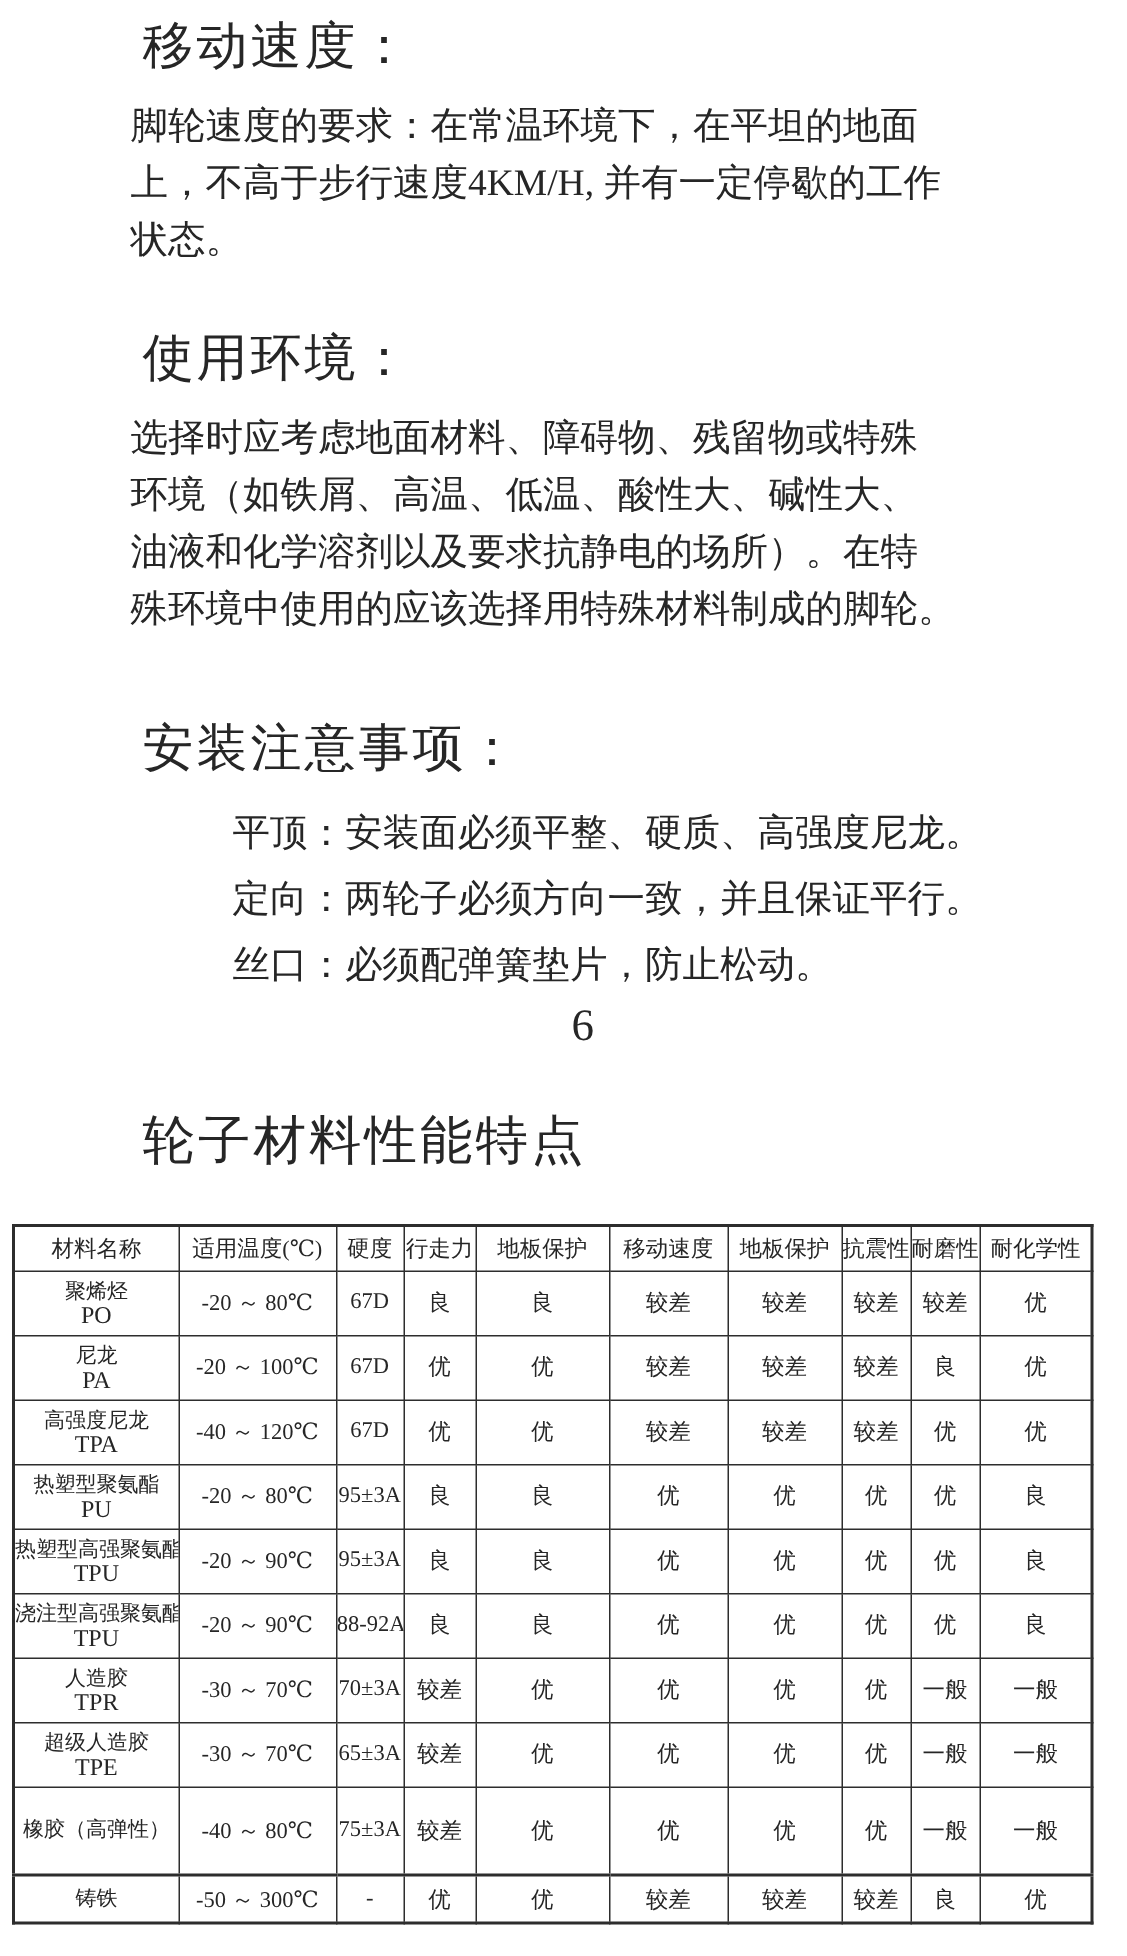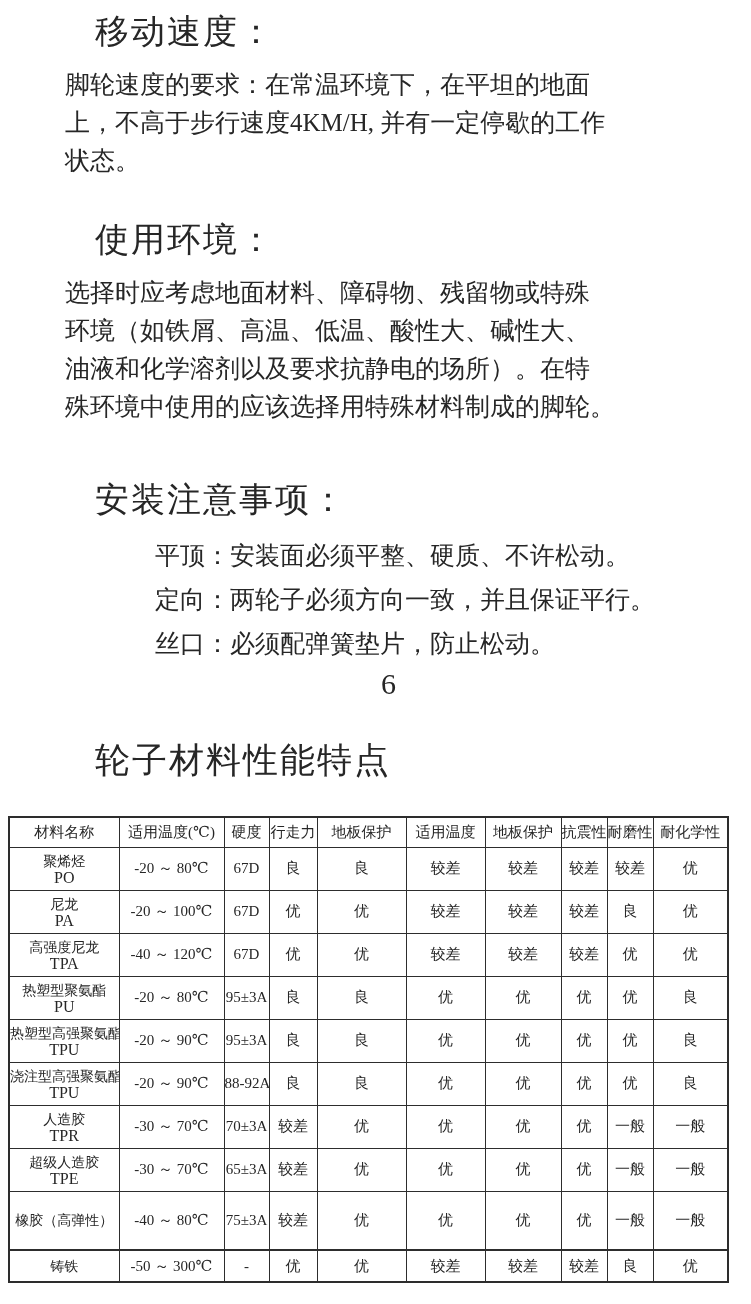--- a/index.html
+++ b/index.html
@@ -19,21 +19,21 @@
     font-size: 34px;
     font-weight: 400;
     line-height: 44px;
     letter-spacing: 2px;
     white-space: nowrap;
   }
   #heading-1 { margin-top: 10px; }
   #heading-2 { margin-top: 38px; }
   #heading-3 { margin-top: 52px; }
   .para {
-    margin: 12px 0 0 65px;
+    margin: 12px 0 0 87px;
     font-size: 25px;
     line-height: 38px;
   }
   .para .line { white-space: nowrap; }
   .list-para {
     margin: 12px 0 0 155px;
     font-size: 25px;
     line-height: 44px;
   }
   .list-para .line { white-space: nowrap; }
@@ -100,21 +100,21 @@
   <h2 id="heading-2" class="section-heading">使用环境：</h2>
   <div class="para">
     <div class="line">选择时应考虑地面材料、障碍物、残留物或特殊</div>
     <div class="line">环境（如铁屑、高温、低温、酸性大、碱性大、</div>
     <div class="line">油液和化学溶剂以及要求抗静电的场所）。在特</div>
     <div class="line">殊环境中使用的应该选择用特殊材料制成的脚轮。</div>
   </div>
 
   <h2 id="heading-3" class="section-heading">安装注意事项：</h2>
   <div class="list-para">
-    <div class="line">平顶：安装面必须平整、硬质、不许松动。</div>
+    <div class="line">平顶：安装面必须平整、硬质、高强度尼龙。</div>
     <div class="line">定向：两轮子必须方向一致，并且保证平行。</div>
     <div class="line">丝口：必须配弹簧垫片，防止松动。</div>
   </div>
 
   <div class="page-number">6</div>
 
   <h1 class="table-title">轮子材料性能特点</h1>
 
   <table class="props">
     <colgroup id="table-cols">
@@ -129,21 +129,21 @@
         <col style="width: 46px;">
         <col style="width: 75px;">
       </colgroup>
     <thead>
       <tr id="header-row">
           <th>材料名称</th>
           <th>适用温度(℃)</th>
           <th>硬度</th>
           <th>行走力</th>
           <th>地板保护</th>
-          <th>适用温度</th>
+          <th>移动速度</th>
           <th>地板保护</th>
           <th>抗震性</th>
           <th>耐磨性</th>
           <th>耐化学性</th>
         </tr>
     </thead>
     <tbody id="table-body">
         <tr>
           <td>
             <div class="mat-name">聚烯烃</div>

